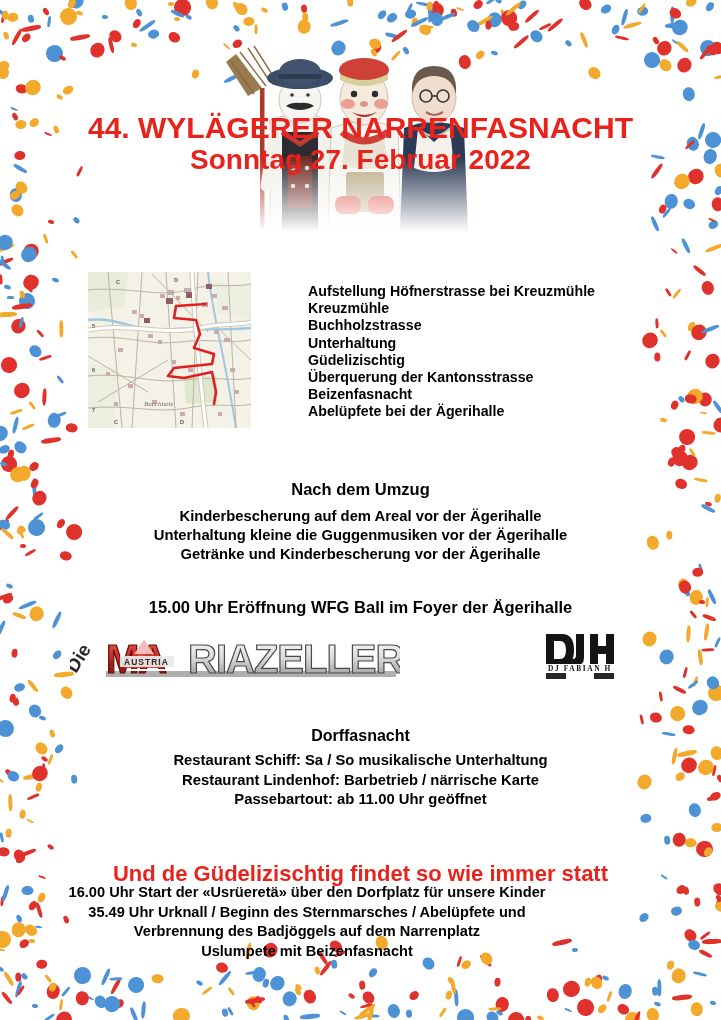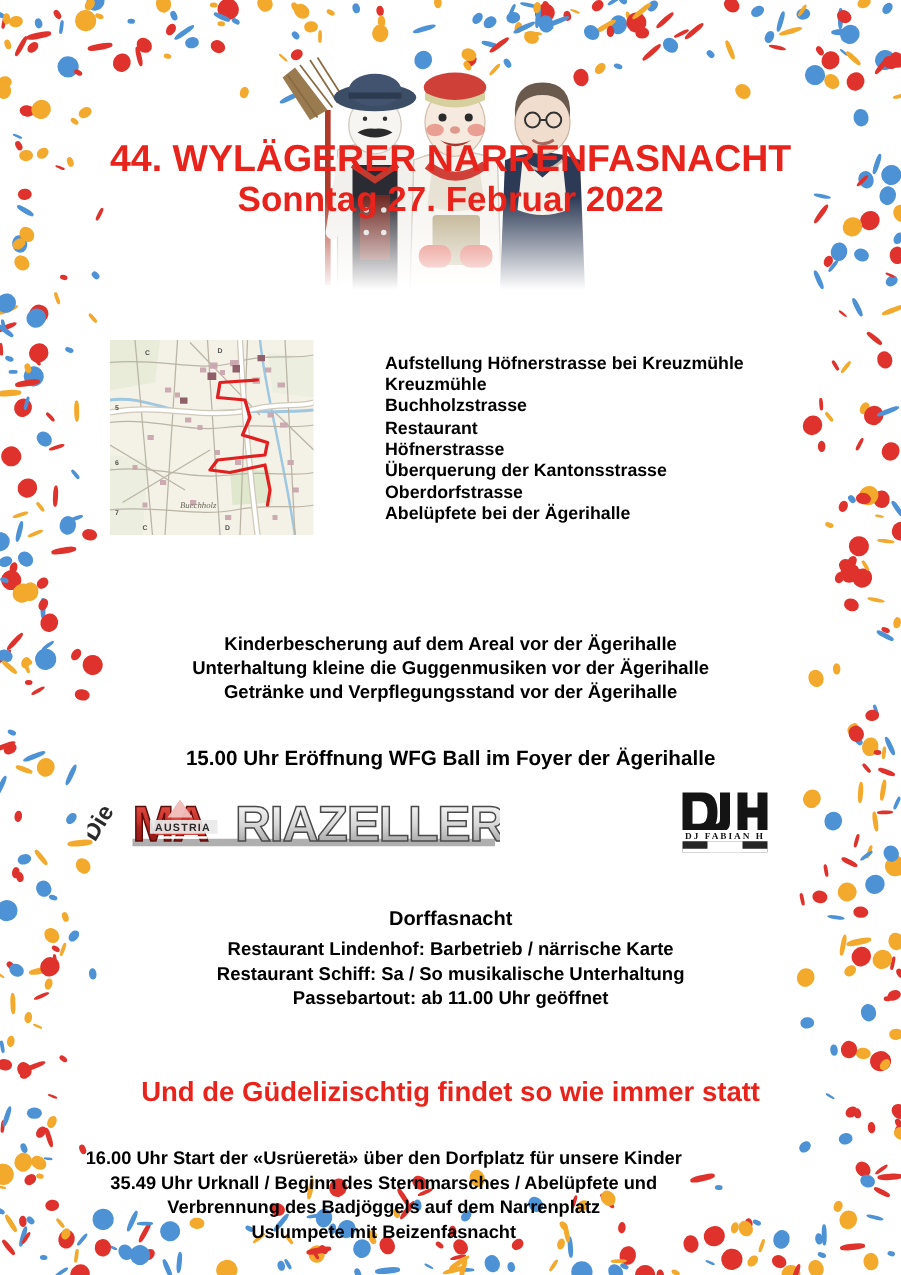--- a/index.html
+++ b/index.html
@@ -260,21 +260,21 @@
     text-align: center;
     font-size: 22px;
     font-weight: bold;
     color: #e8231c;
     z-index: 4;
     white-space: nowrap;
   }
   #guedeli-lines {
     position: absolute;
     left: 0;
-    top: 918px;
+    top: 883px;
     width: 614px;
     text-align: center;
     z-index: 4;
   }
   #guedeli-lines div {
     font-size: 14.6px;
     font-weight: bold;
     line-height: 19.6px;
     color: #000;
     white-space: nowrap;
@@ -981,31 +981,32 @@
         <g fill="none" stroke="#e02020" stroke-width="2.6" stroke-linejoin="round" stroke-linecap="round">
           <path d="M118 32 L88 34 L86 46 L108 48 L112 62 L106 76 L126 82 L124 92 L86 96 L80 104 L96 106 L124 100 L128 120 L126 132"></path>
         </g>
       </svg>
     </div>
 
     <div id="route-list">
       <div>Aufstellung Höfnerstrasse bei Kreuzmühle</div>
       <div>Kreuzmühle</div>
       <div>Buchholzstrasse</div>
-      <div>Restaurant</div>
-      <div>Höfnerstrasse</div>
+      <div>Unterhaltung</div>
+      <div>Güdelizischtig</div>
       <div>Überquerung der Kantonsstrasse</div>
-      <div>Oberdorfstrasse</div>
+      <div>Beizenfasnacht</div>
       <div>Abelüpfete bei der Ägerihalle</div>
     </div>
 
+    <div id="after-heading">Nach dem Umzug</div>
     <div id="after-lines">
       <div>Kinderbescherung auf dem Areal vor der Ägerihalle</div>
       <div>Unterhaltung kleine die Guggenmusiken vor der Ägerihalle</div>
-      <div>Getränke und Verpflegungsstand vor der Ägerihalle</div>
+      <div>Getränke und Kinderbescherung vor der Ägerihalle</div>
     </div>
 
     <div id="ball-heading">15.00 Uhr Eröffnung WFG Ball im Foyer der Ägerihalle</div>
 
     <div id="logo-row">
 
       <div id="logo-mariazeller">
         <svg viewBox="0 0 330 56" width="330" height="56" aria-hidden="true">
           <defs>
             <linearGradient id="mzgrad" x1="0" y1="0" x2="0" y2="1">
@@ -1059,22 +1060,22 @@
           <rect x="0" y="34" width="80" height="9" fill="#ffffff"></rect>
           <text x="40" y="41" text-anchor="middle" font-family="Liberation Serif, serif" font-size="7.4" font-weight="bold" fill="#141414" letter-spacing="1.6">DJ FABIAN H</text>
           <rect x="26" y="43" width="28" height="9" fill="#ffffff"></rect>
           <rect x="6" y="49" width="68" height="3" fill="#ffffff"></rect>
         </svg>
       </div>
     </div>
 
     <div id="village-heading">Dorffasnacht</div>
     <div id="village-lines">
+      <div>Restaurant Schiff: Sa / So musikalische Unterhaltung</div>
       <div>Restaurant Lindenhof: Barbetrieb / närrische Karte</div>
-      <div>Restaurant Schiff: Sa / So musikalische Unterhaltung</div>
       <div>Passebartout: ab 11.00 Uhr geöffnet</div>
     </div>
 
     <div id="guedeli-heading">Und de Güdelizischtig findet so wie immer statt</div>
     <div id="guedeli-lines">
       <div>16.00 Uhr Start der «Usrüeretä» über den Dorfplatz für unsere Kinder</div>
       <div>35.49 Uhr Urknall / Beginn des Sternmarsches / Abelüpfete und</div>
       <div>Verbrennung des Badjöggels auf dem Narrenplatz</div>
       <div>Uslumpete mit Beizenfasnacht</div>
     </div>

